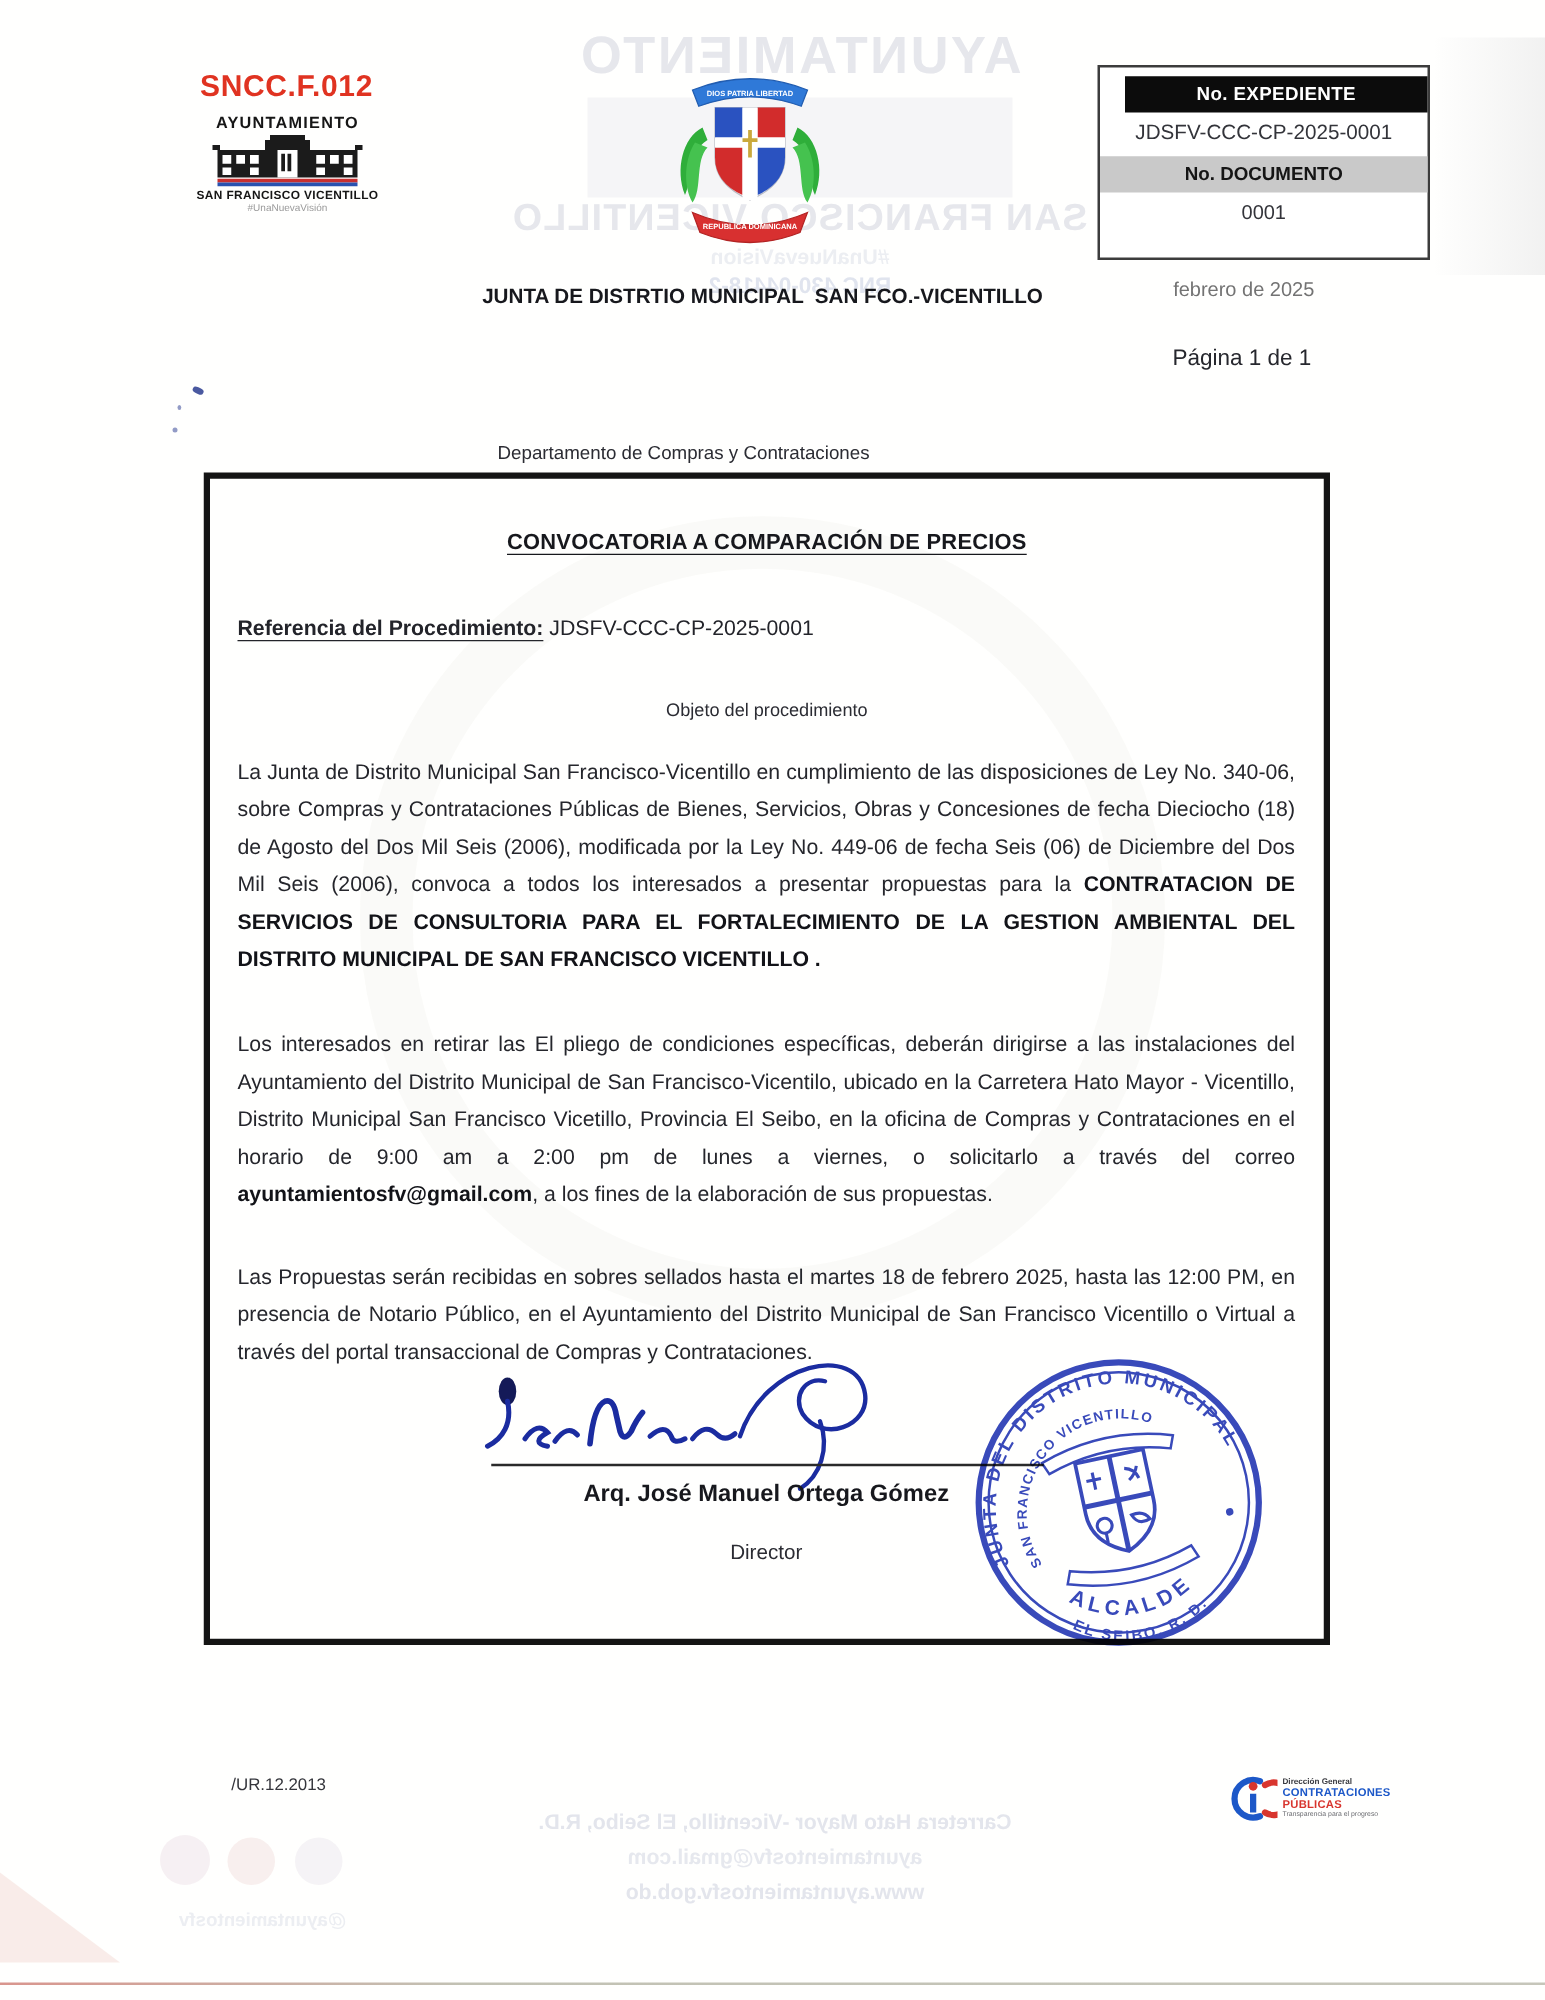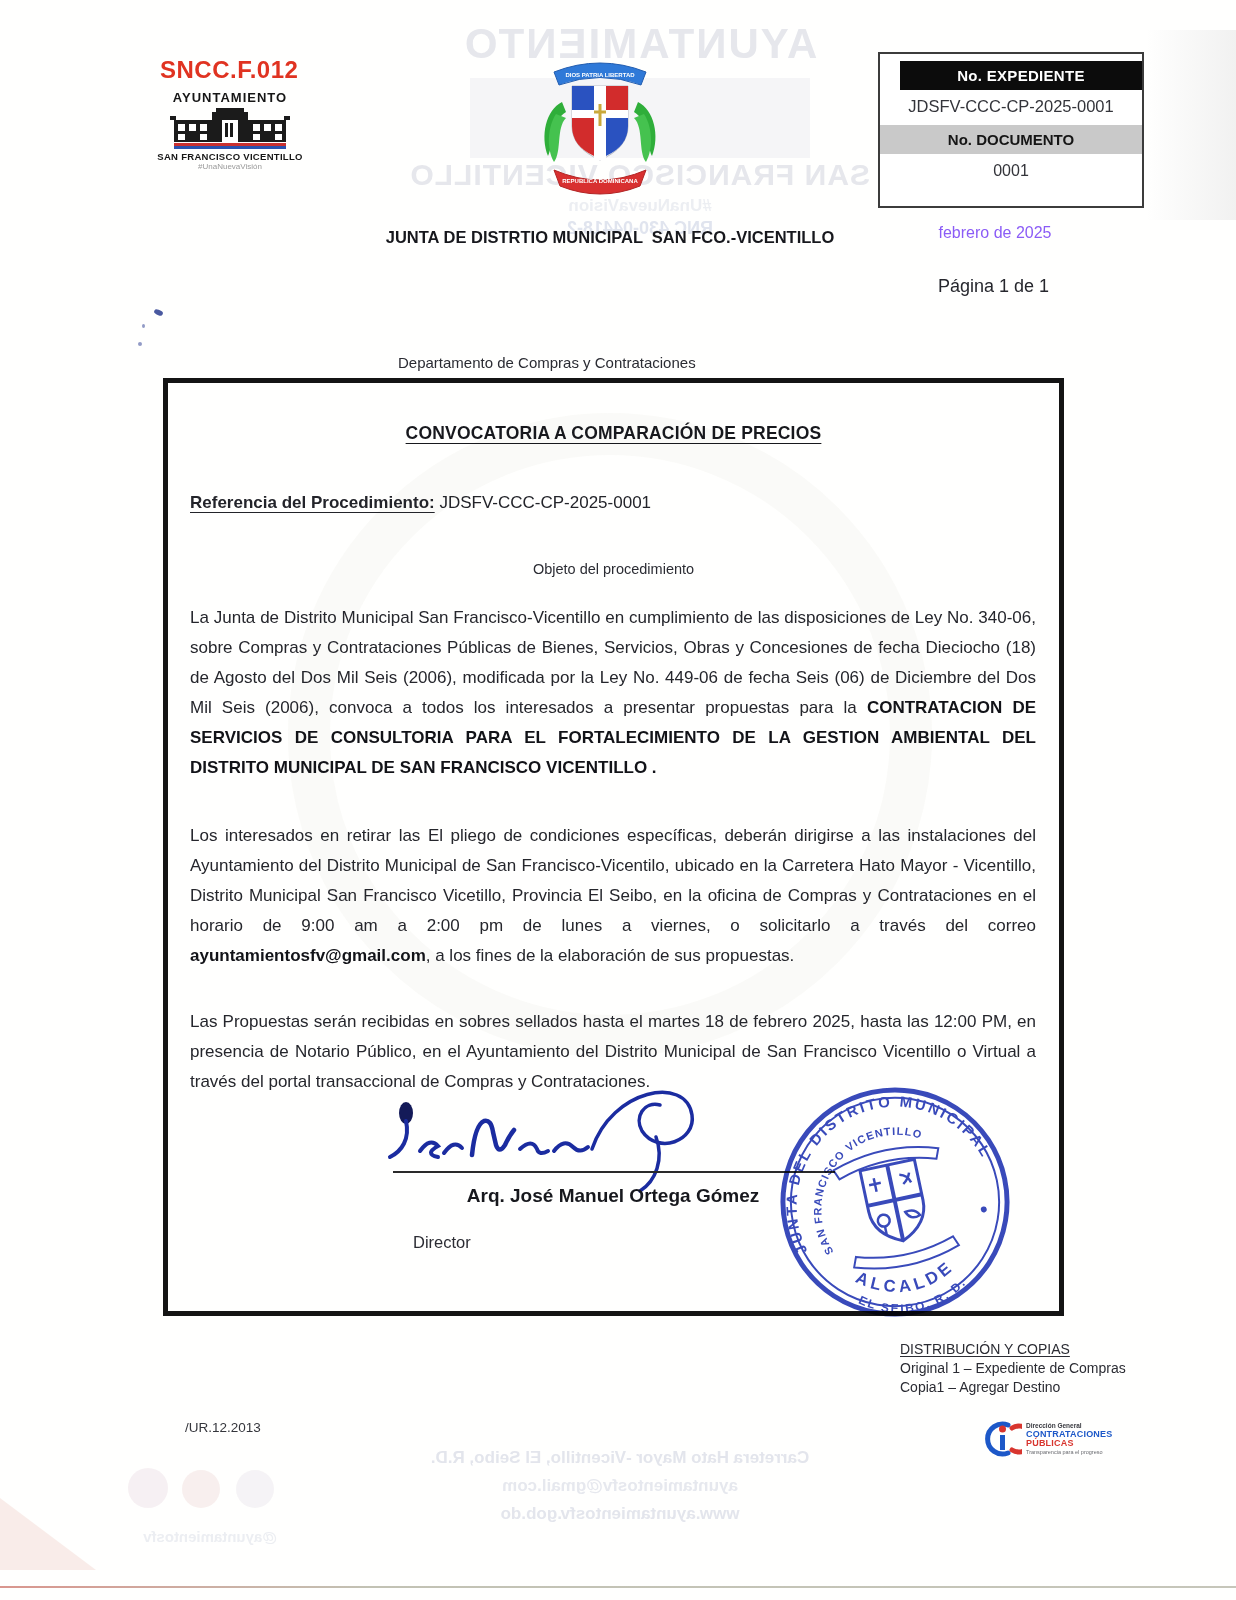--- a/index.html
+++ b/index.html
@@ -34,21 +34,21 @@
   .exp-box{
     position:absolute;left:878px;top:52px;width:262px;height:152px;
     border:2px solid #3c3c3c;background:#fff;
   }
   .exp-bar{margin:7px 0 0 20px;height:29px;background:#0c0c0c;color:#fff;
     font-size:15px;font-weight:bold;display:flex;align-items:center;justify-content:center;letter-spacing:.3px;}
   .exp-val{font-size:16.5px;text-align:center;margin-top:7px;color:#33343a;}
   .doc-bar{margin-top:9px;height:29px;background:#c9c9c9;color:#151515;
     font-size:15px;font-weight:bold;display:flex;align-items:center;justify-content:center;text-align:center;}
   .doc-val{font-size:16px;text-align:center;margin-top:8px;color:#33343a;}
-  .date-line{position:absolute;left:895px;top:224px;width:200px;text-align:center;font-size:16px;color:#8b5cf6;}
+  .date-line{position:absolute;left:895px;top:224px;width:200px;text-align:center;font-size:16px;color:#737373;}
   .junta-title{position:absolute;left:330px;top:228px;width:560px;text-align:center;
     font-size:16.5px;font-weight:bold;color:#17181d;white-space:pre;}
   .page-indicator{position:absolute;left:938px;top:276px;font-size:18px;color:#26272d;}
   .department{position:absolute;left:398px;top:330px;font-size:15px;color:#2b2c33;margin-top:24px;}
   .ink-speck{position:absolute;background:#4a59a0;border-radius:50%;}
   
   .main-box{
     position:absolute;left:163px;top:378px;width:891px;height:928px;
     border:5px solid #141414;background:transparent;
   }
@@ -62,21 +62,21 @@
     text-align:justify;color:#25262c;}
   .p1{top:220px;}
   .p2{top:438px;}
   .p3{top:624px;}
   .para b{color:#121318;}
   
   .sig-svg{position:absolute;left:200px;top:688px;}
   .sig-line{position:absolute;left:225px;top:788px;width:442px;border-top:2px solid #2a2a2a;}
   .signer-name{position:absolute;left:245px;top:802px;width:400px;text-align:center;
     font-size:19px;font-weight:bold;color:#17181d;}
-  .signer-title{position:absolute;left:245px;top:850px;width:400px;text-align:left;
+  .signer-title{position:absolute;left:245px;top:850px;width:400px;text-align:center;
     font-size:16.5px;color:#2b2c33;}
   .seal{position:absolute;left:608px;top:700px;transform:rotate(-12deg);opacity:.9;mix-blend-mode:multiply;}
   
   .dist-block{position:absolute;left:900px;top:1340px;font-size:14px;color:#2b2c33;line-height:19px;}
   .dist-title{text-decoration:underline;text-underline-offset:2px;}
   .form-revision{position:absolute;left:185px;top:1420px;font-size:13.5px;color:#35363c;}
   .dgcp{position:absolute;left:980px;top:1418px;display:flex;align-items:center;gap:4px;}
   .dgcp-text{line-height:9px;}
   .dgcp-l1{font-size:6.5px;font-weight:bold;color:#38393f;}
   .dgcp-l2{font-size:9px;font-weight:bold;color:#1d58c8;letter-spacing:.2px;}
@@ -243,25 +243,20 @@
         <circle cx="105" cy="136" r="6" stroke-width="2.5"></circle>
         <path d="M105,142 v8" stroke-width="2.5"></path>
         <path d="M128,132 q10,-2 14,6 q-10,4 -14,-6 Z" stroke-width="2.5"></path>
         <path d="M66,76 q54,-18 108,0 l-4,10 q-50,-16 -100,0 Z" stroke-width="2"></path>
         <path d="M70,166 q50,16 100,0 l4,10 q-54,18 -108,0 Z" stroke-width="2"></path>
       </g>
       <circle cx="206" cy="146" r="3" fill="#2336b4"></circle>
     </svg>
   </div>
 
-  <div class="dist-block">
-    <div class="dist-title">DISTRIBUCIÓN Y COPIAS</div>
-    <div>Original 1 – Expediente de Compras</div>
-    <div>Copia1 – Agregar Destino</div>
-  </div>
 
   <div class="dgcp">
     <svg width="42" height="42" viewBox="0 0 42 42">
       <path d="M28,7 A15,15 0 1 0 28,35" stroke="#1d58c8" stroke-width="5" fill="none" stroke-linecap="round"></path>
       <path d="M26,10 A13,13 0 1 1 26,32" stroke="#d8352e" stroke-width="5" fill="none" stroke-linecap="round" transform="translate(6,0)"></path>
       <rect x="20" y="17" width="5" height="15" fill="#1d58c8"></rect>
       <circle cx="22.5" cy="11" r="3.5" fill="#d8352e"></circle>
     </svg>
     <div class="dgcp-text">
       <div class="dgcp-l1">Dirección General</div>

